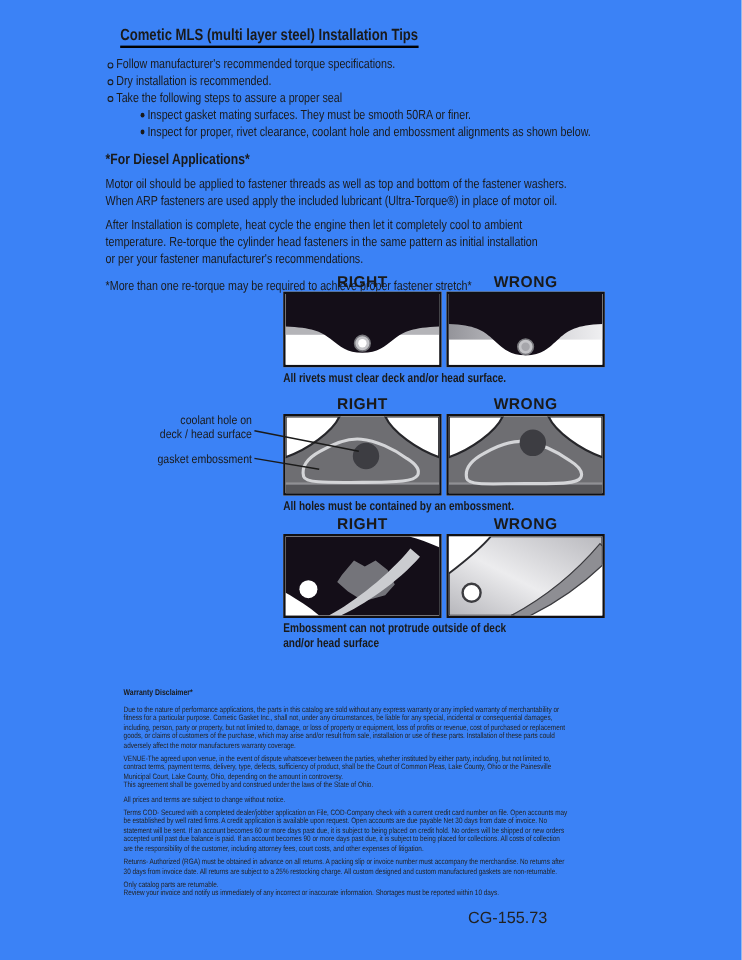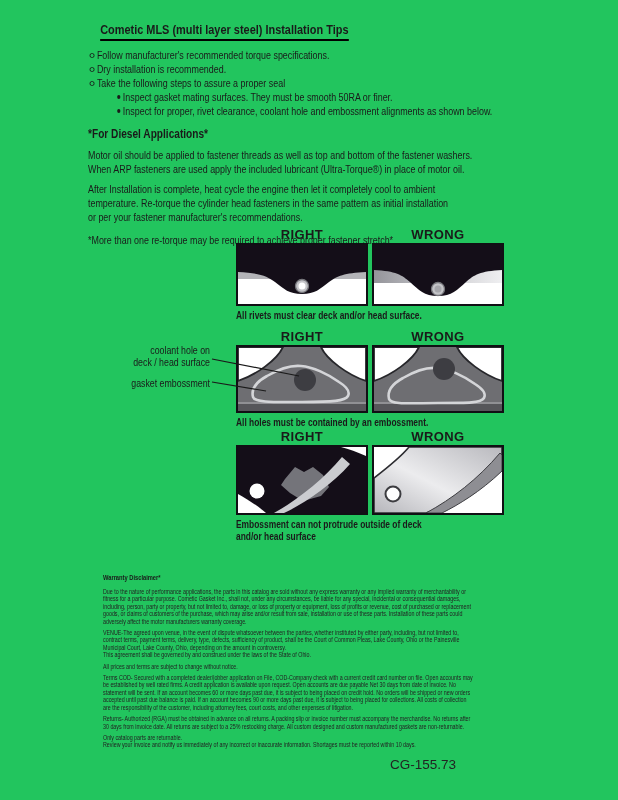--- a/index.html
+++ b/index.html
@@ -1,18 +1,18 @@
 <!DOCTYPE html>
 <html><head>
 <meta charset="utf-8">
 <style>
   html,body{margin:0;padding:0;background:#e8e8e8;}
   .page{
     position:relative;width:618px;height:800px;margin:0 auto;
-    background:#22c55e;overflow:hidden;
+    background:#3b82f6;overflow:hidden;
     font-family:"Liberation Sans","DejaVu Sans",sans-serif;
     color:#1a1a1a;-webkit-font-smoothing:antialiased;
   }
   
   .condense{transform:scaleX(0.81);transform-origin:0 0;width:640px;}
   .content{position:absolute;left:88px;top:20px;width:530px;}
   .title-underline{
     display:inline-block;margin-left:15px;padding-bottom:1px;
     border-bottom:2px solid #000;font-weight:bold;font-size:13.5px;line-height:17px;
   }

